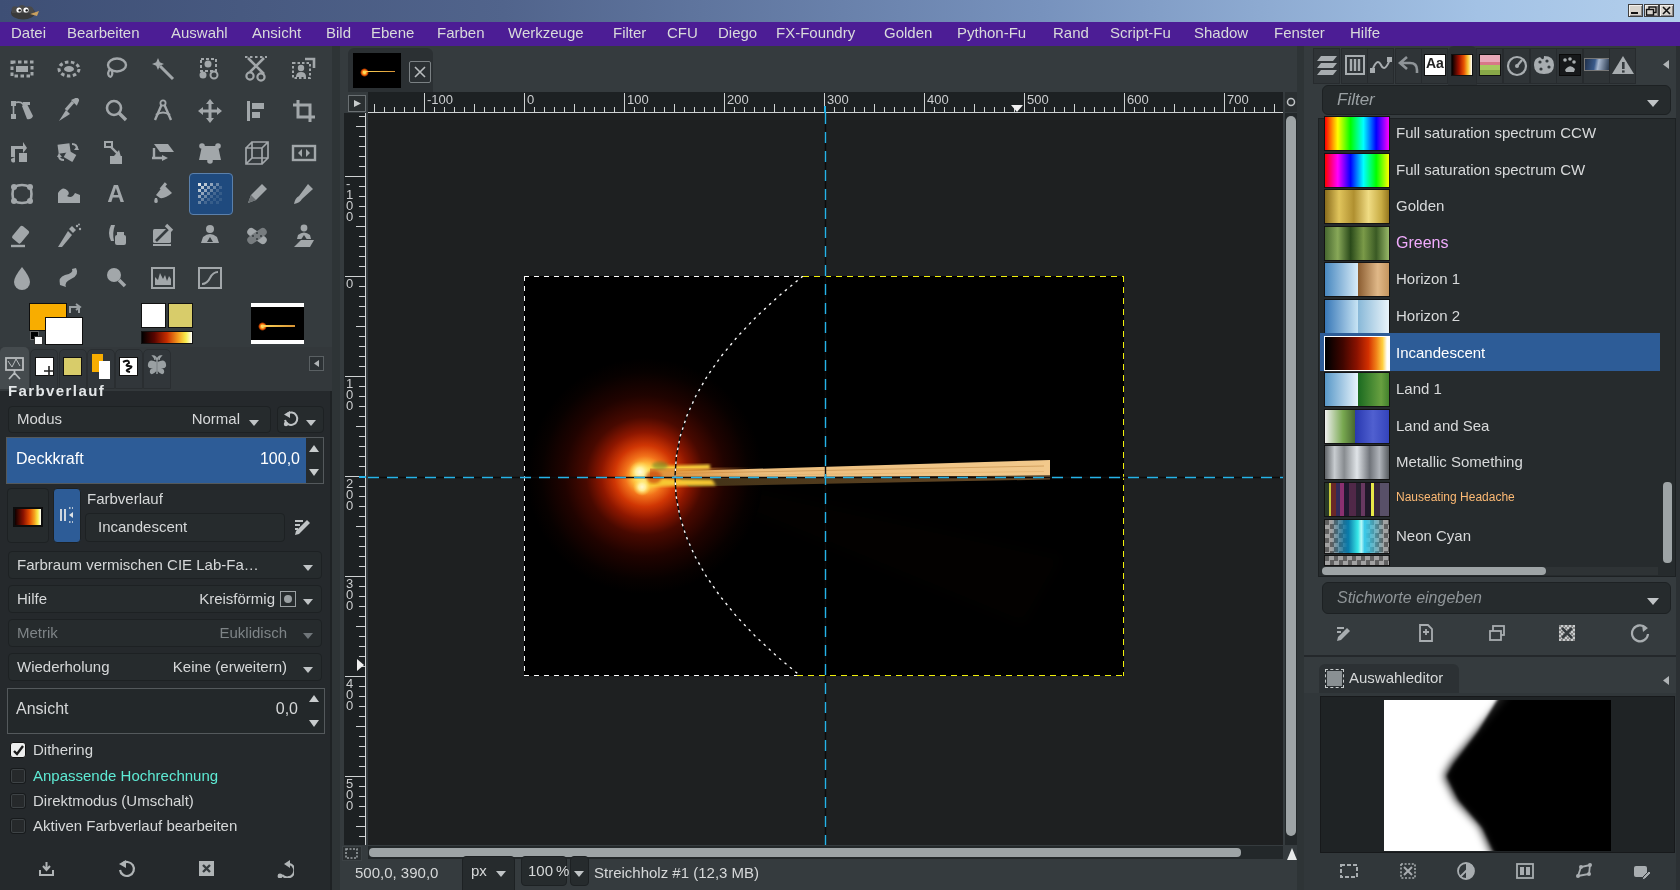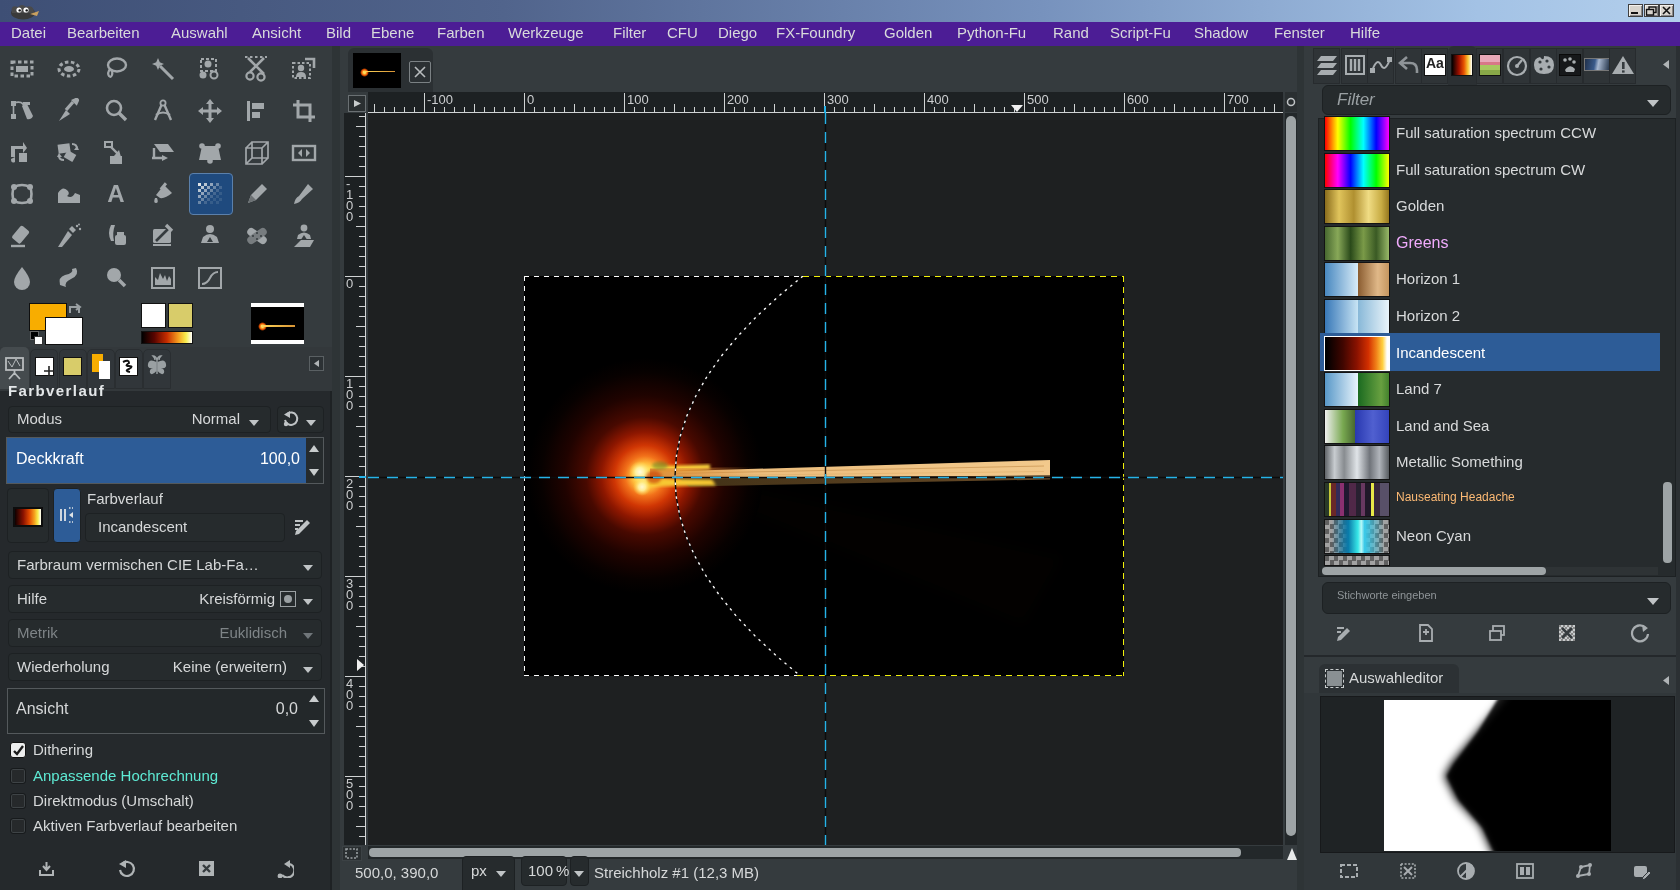--- a/index.html
+++ b/index.html
@@ -852,40 +852,40 @@
     <div class="abs" style="left:33px;top:0;width:33px;height:35px;background:linear-gradient(to right,#88b8d8,#f0f8fc)"></div>
   </div>
 <div class="abs" style="left:1396px;top:307px;font-size:15px;color:#d8dadb">Horizon 2</div>
 <div class="abs" style="left:1320px;top:333px;width:340px;height:38px;background:#2d5c97"></div>
 <div class="abs" style="left:1324px;top:336px;width:66px;height:35px;border:1px solid #ffffff;background:linear-gradient(to right,#000 2%,#400600 28%,#8a1200 50%,#d33000 68%,#f08018 80%,#ffd040 90%,#fff 97%)"></div>
 <div class="abs" style="left:1396px;top:344px;font-size:15px;color:#ffffff">Incandescent</div>
 <div style="position:absolute;left:1324px;top:372px;width:66px;height:35px;border:1px solid #131313;overflow:hidden">
     <div class="abs" style="left:0;top:0;width:33px;height:35px;background:linear-gradient(to right,#5898c8,#e8f4fc)"></div>
     <div class="abs" style="left:33px;top:0;width:33px;height:35px;background:linear-gradient(to right,#1a6a20,#68a040 70%,#3a7a28)"></div>
   </div>
-<div class="abs" style="left:1396px;top:380px;font-size:15px;color:#d8dadb">Land 7</div>
+<div class="abs" style="left:1396px;top:380px;font-size:15px;color:#d8dadb">Land 1</div>
 <div style="position:absolute;left:1324px;top:409px;width:66px;height:35px;border:1px solid #131313;overflow:hidden">
     <div class="abs" style="left:0;top:0;width:30px;height:35px;background:linear-gradient(to right,#f0f0f0,#78a850 60%,#486830)"></div>
     <div class="abs" style="left:30px;top:0;width:36px;height:35px;background:linear-gradient(to right,#2838b0,#5060d0 50%,#3040b8)"></div>
   </div>
 <div class="abs" style="left:1396px;top:417px;font-size:15px;color:#d8dadb">Land and Sea</div>
 <div class="abs" style="left:1324px;top:445px;width:66px;height:35px;border:1px solid #131313;background:linear-gradient(to right,#606468,#c8ccd0 15%,#888c90 30%,#e0e4e8 50%,#70747a 70%,#b0b4ba 85%,#585c60)"></div>
 <div class="abs" style="left:1396px;top:453px;font-size:15px;color:#d8dadb">Metallic Something</div>
 <div style="position:absolute;left:1324px;top:482px;width:66px;height:35px;border:1px solid #131313;overflow:hidden;background:linear-gradient(to right,#2a3a28 0 7%,#c8c838 7% 10%,#6a2828 10% 17%,#342a58 17% 24%,#8a3070 24% 30%,#201830 30% 38%,#502848 38% 48%,#282030 48% 56%,#683860 56% 62%,#201828 62% 72%,#e8e848 72% 76%,#38283c 76% 86%,#585068 86%)"></div>
 <div class="abs" style="left:1396px;top:490px;font-size:12px;color:#fdba74">Nauseating Headache</div>
 <div style="position:absolute;left:1324px;top:519px;width:66px;height:35px;border:1px solid #131313;overflow:hidden;background:repeating-conic-gradient(#a2a2a2 0 25%,#606060 0 50%) 0 0/9px 9px">
     <div class="abs" style="left:0;top:0;width:66px;height:35px;background:linear-gradient(to right,rgba(0,40,80,0) 10%,#0878a8 35%,#38e8e8 50%,#b8f8f8 55%,#38c8e8 60%,rgba(0,40,80,0) 90%)"></div>
   </div>
 <div class="abs" style="left:1396px;top:527px;font-size:15px;color:#d8dadb">Neon Cyan</div>
 <div class="abs" style="left:1324px;top:555px;width:66px;height:11px;border:1px solid #131313;background:repeating-conic-gradient(#a2a2a2 0 25%,#606060 0 50%) 0 0/9px 9px"></div>
 <div class="abs" style="left:1322px;top:567px;width:336px;height:8px;background:#2e3335"></div>
 <div class="abs" style="left:1322px;top:567px;width:224px;height:8px;background:#9ea4a6;border-radius:4px"></div>
 <div class="abs" style="left:1663px;top:482px;width:9px;height:81px;background:#9ea4a6;border-radius:4px"></div>
 <div class="row" style="left:1322px;top:582px;width:349px;height:32px;border-radius:6px"></div>
-<div class="abs" style="left:1337px;top:589px;font-size:11px;color:#8f9598">Stichworte eingeben</div>
+<div class="abs" style="left:1337px;top:589px;font-size:16px;font-style:italic;color:#8f9598">Stichworte eingeben</div>
 <svg class="abs" style="left:1646px;top:595px" width="14" height="11" viewBox="0 0 14 11">
     <path d="M1 3 L13 3 L7 10 Z" fill="#c0c4c6"></path>
   </svg>
 <svg class="abs" style="left:1335px;top:623px" width="20" height="20" viewBox="0 0 20 20">
     <path d="M3 14 L12 5 L15 8 L6 17 L2 18 Z" fill="#a8adb0"></path>
     <path d="M2 5 L9 5 M2 9 L6 9" stroke="#a8adb0" stroke-width="1.8"></path>
   </svg>
 <svg class="abs" style="left:1416px;top:623px" width="20" height="20" viewBox="0 0 20 20">
     <path d="M4 2 L12 2 L16 6 L16 18 L4 18 Z" fill="none" stroke="#a8adb0" stroke-width="1.8"></path>
     <path d="M10 6 L10 12 M7 9 L13 9" stroke="#a8adb0" stroke-width="1.8"></path>

